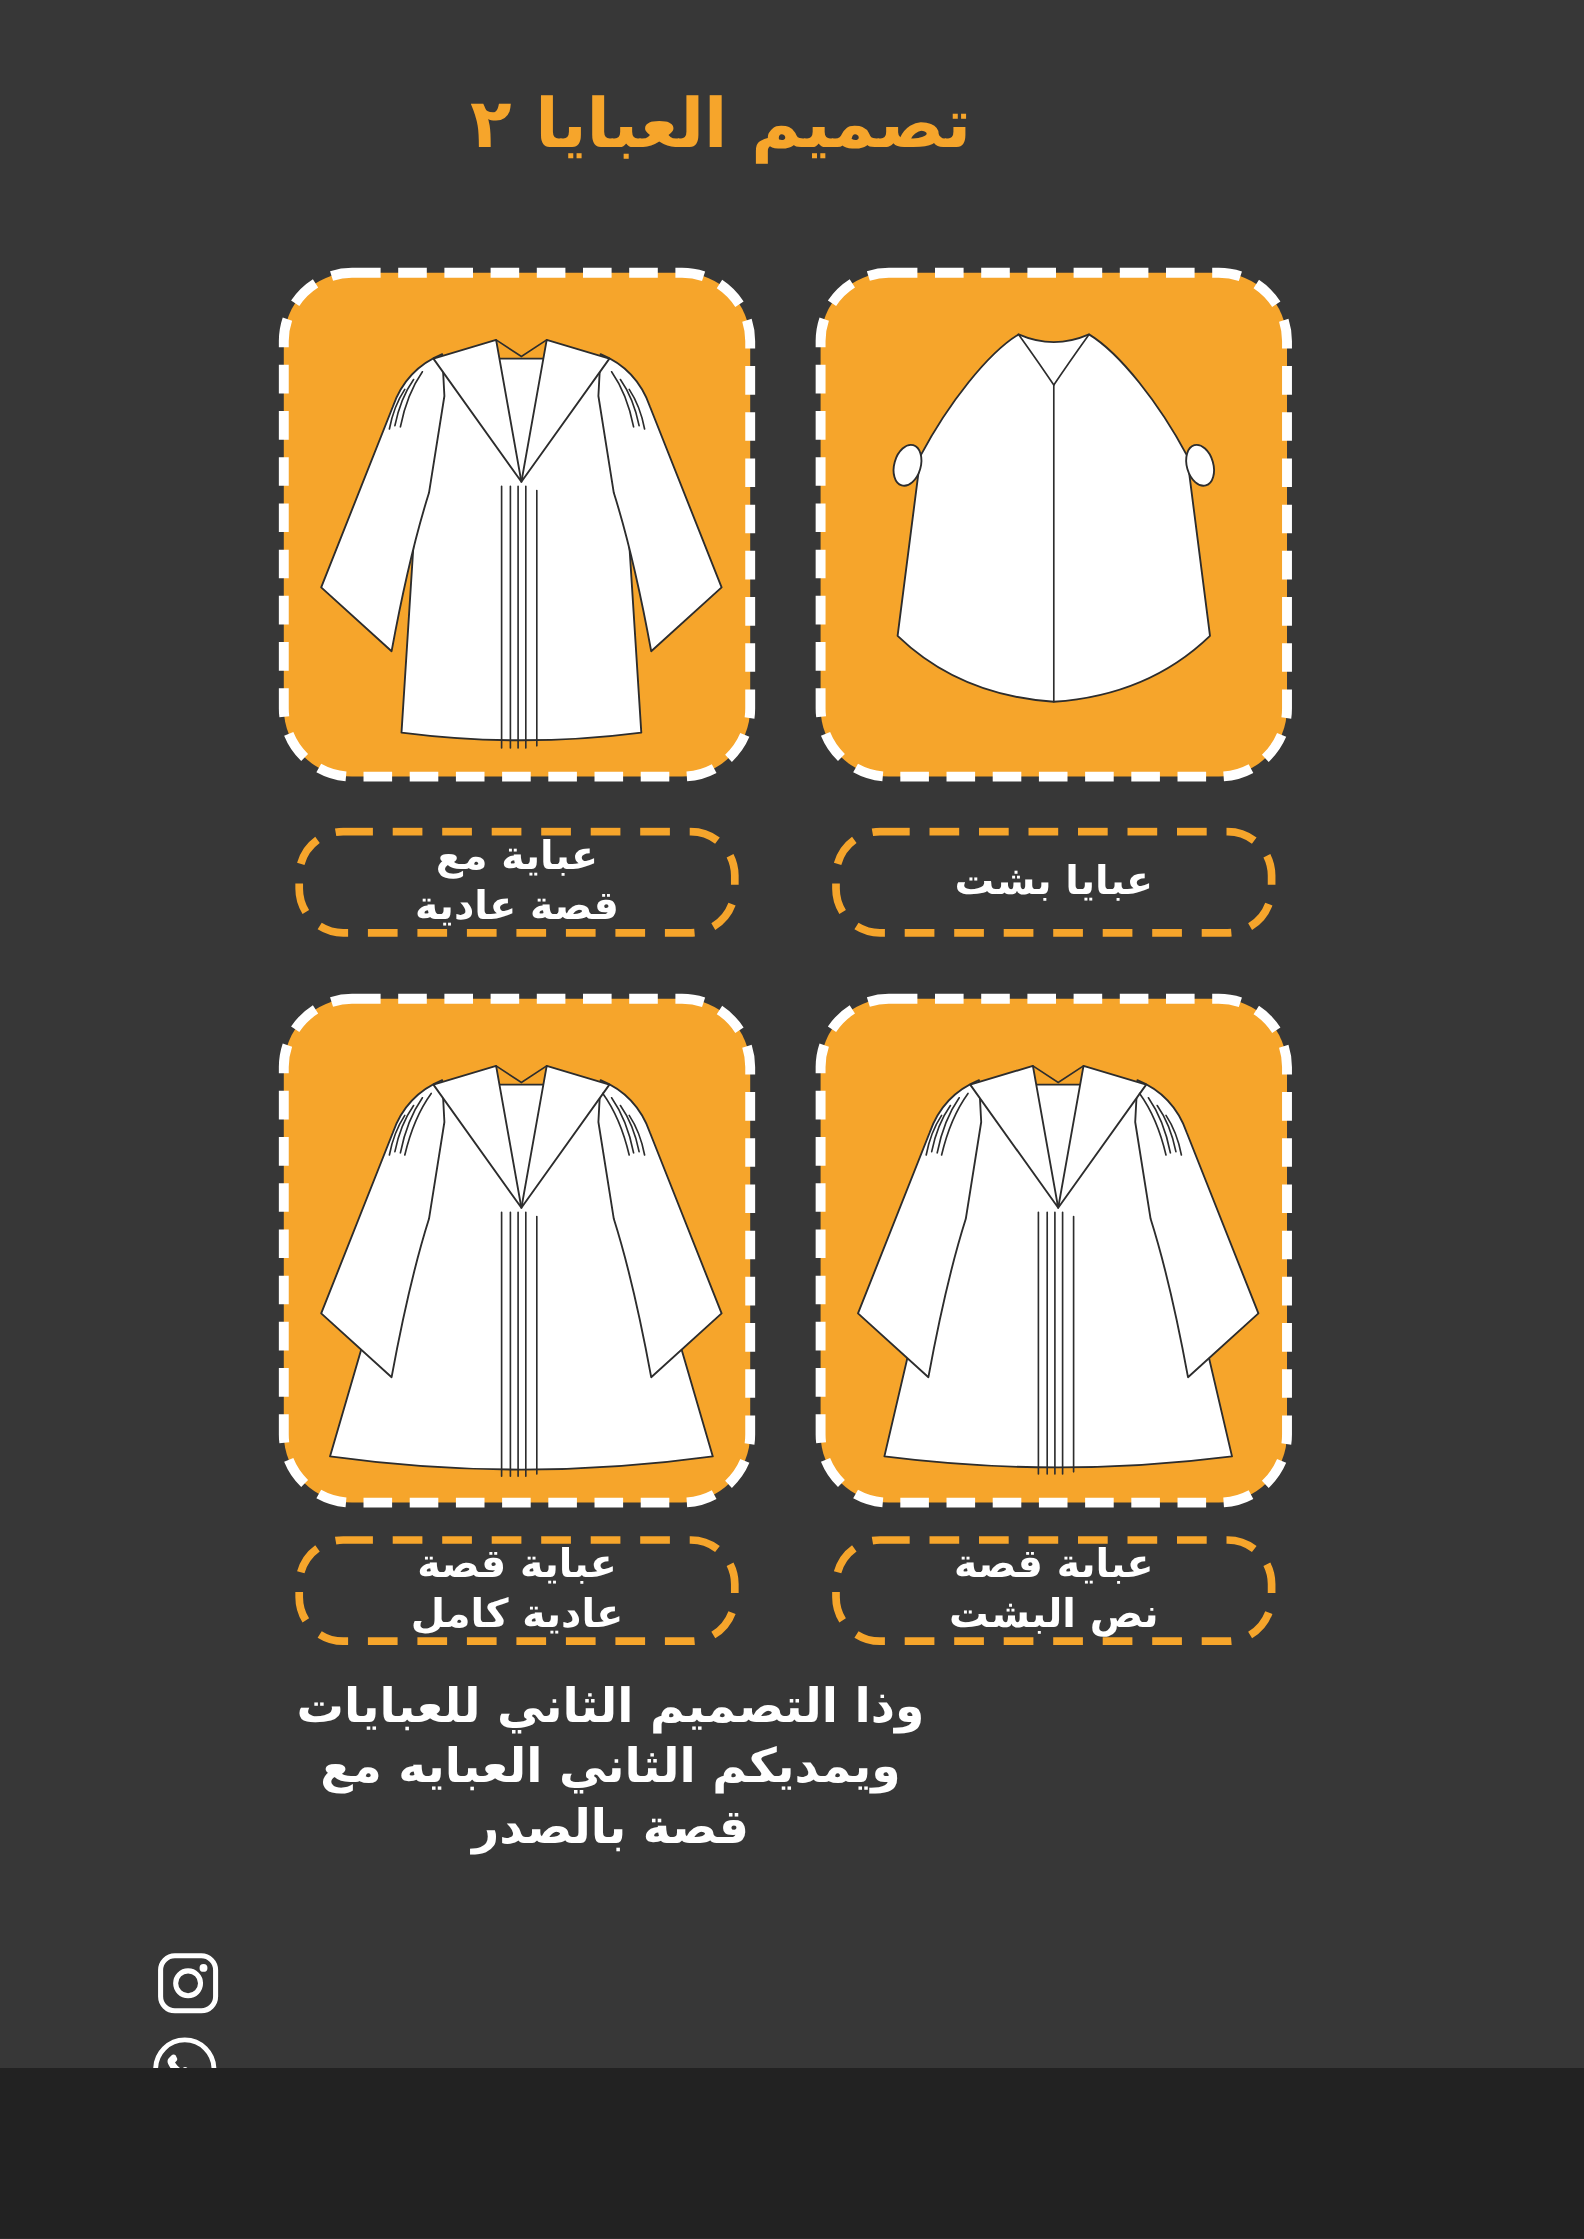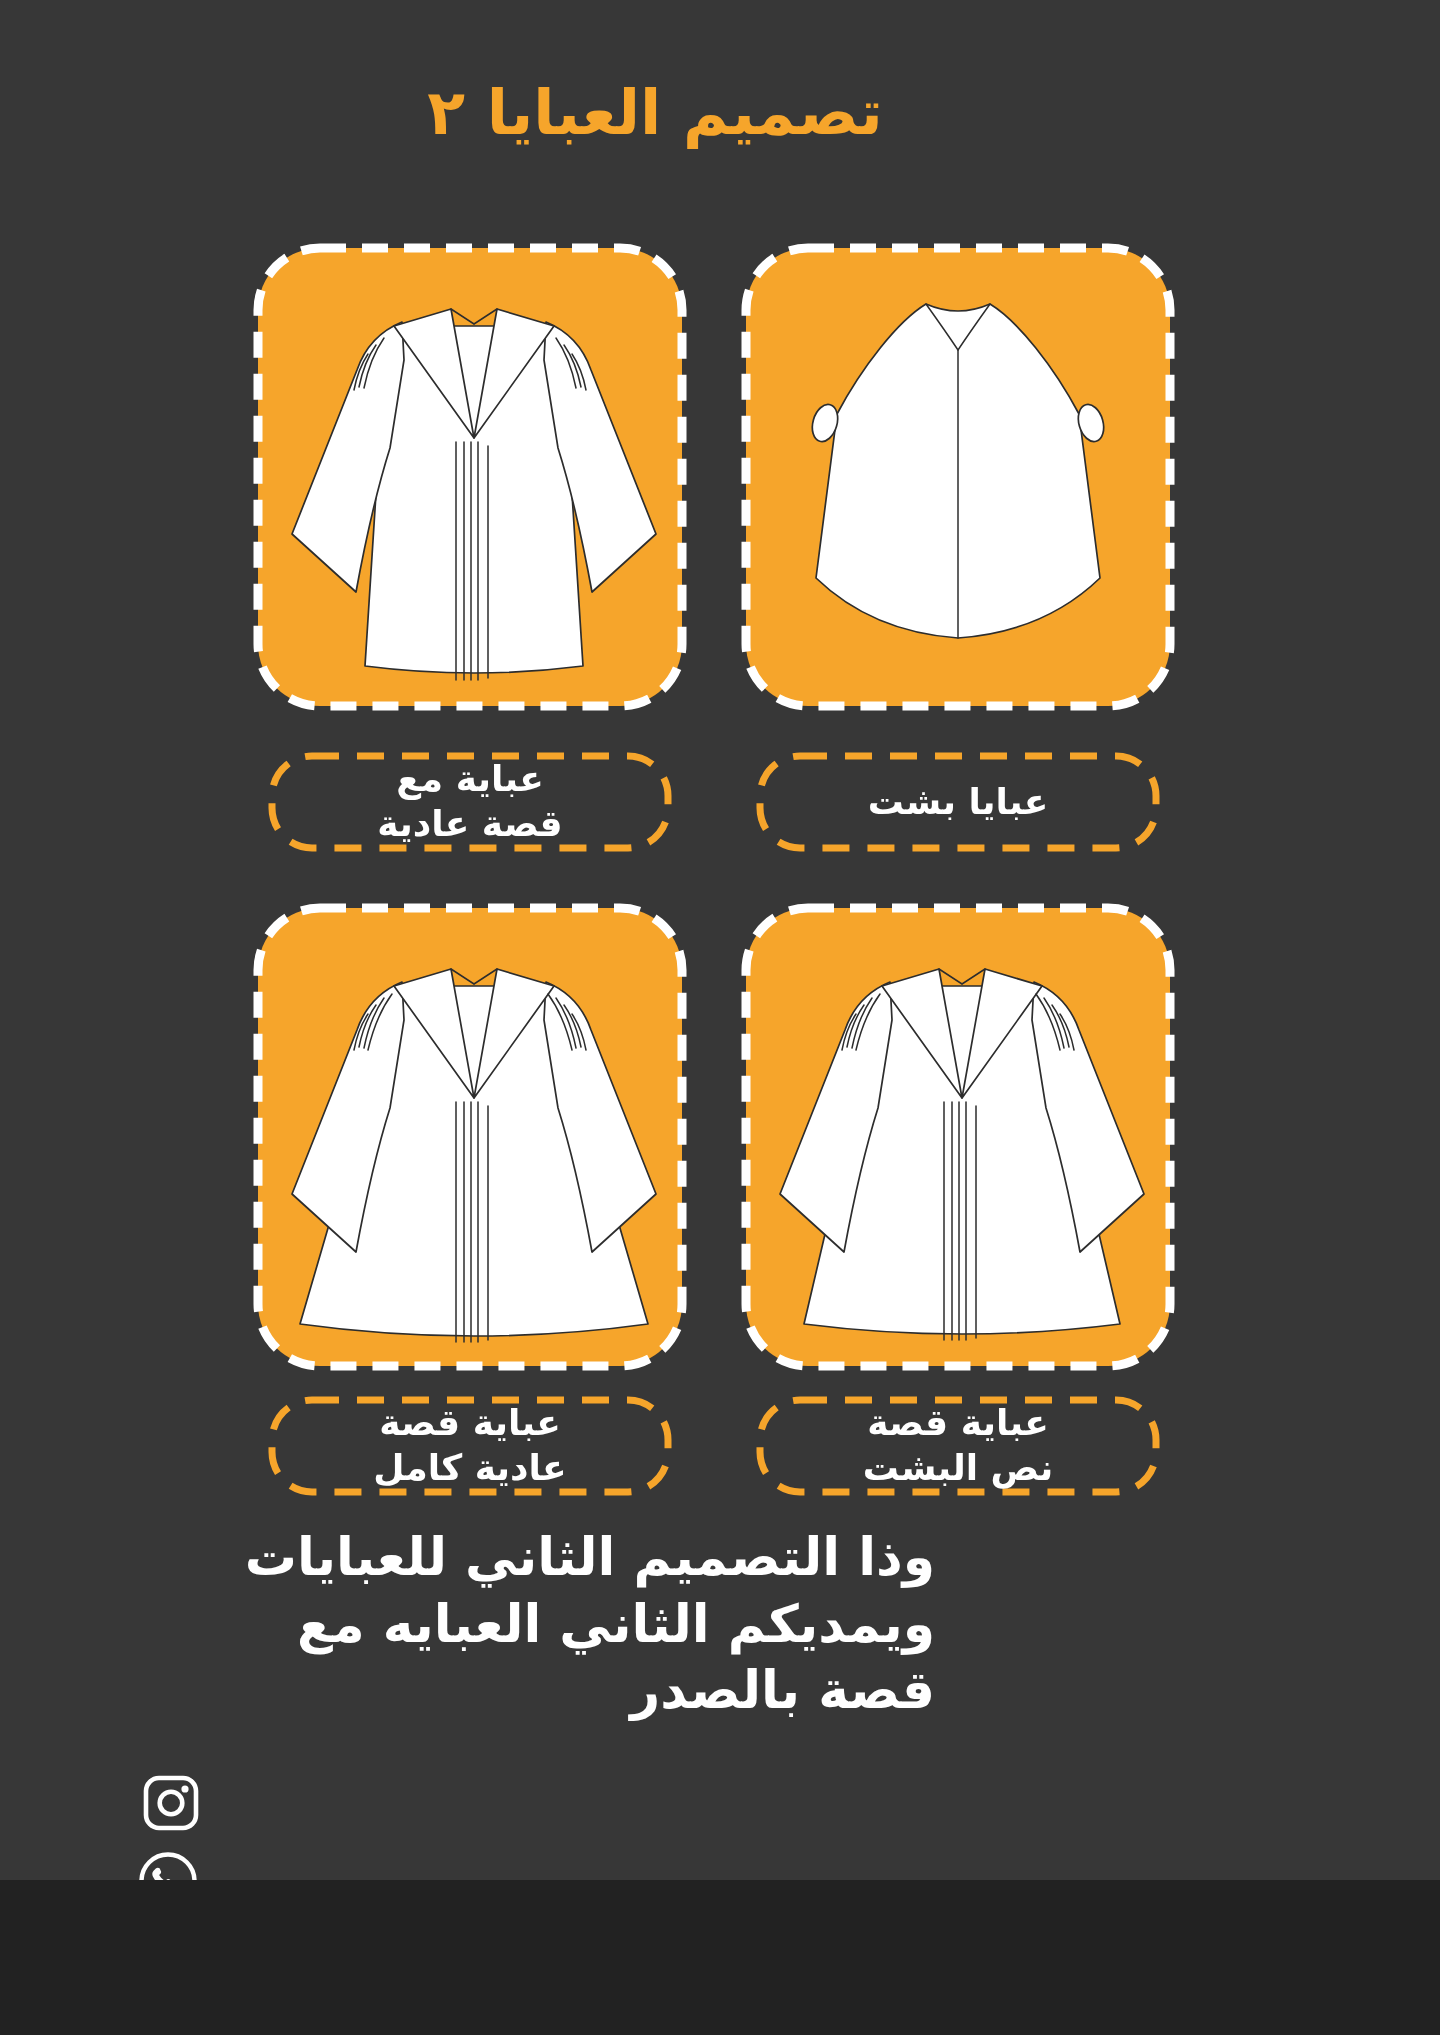--- a/index.html
+++ b/index.html
@@ -26,22 +26,22 @@
   .label-4 { left:756px; top:1396px; }
   .label-box svg { position:absolute; inset:0; width:100%; height:100%; }
   .label-text {
     position:absolute; inset:0; display:flex; flex-direction:column;
     align-items:center; justify-content:center;
     color:#fff; font-size:36px; font-weight:bold; line-height:1.24;
     direction:rtl; text-align:center;
   }
   .description {
     position:absolute; top:1524px; left:175px; width:760px;
-    direction:rtl;
-    color:#fff; font-size:52px; font-weight:bold; line-height:1.28;
+    text-align:center; direction:rtl;
+    color:#fff; font-size:43px; font-weight:bold; line-height:1.28;
   }
   .social-icon { position:absolute; }
   .icon-instagram { left:142px; top:1774px; width:58px; height:58px; }
   .icon-whatsapp  { left:136px; top:1849px; width:64px; height:64px; }
 </style>
 </head>
 <body>
 
 <div class="poster">
 

